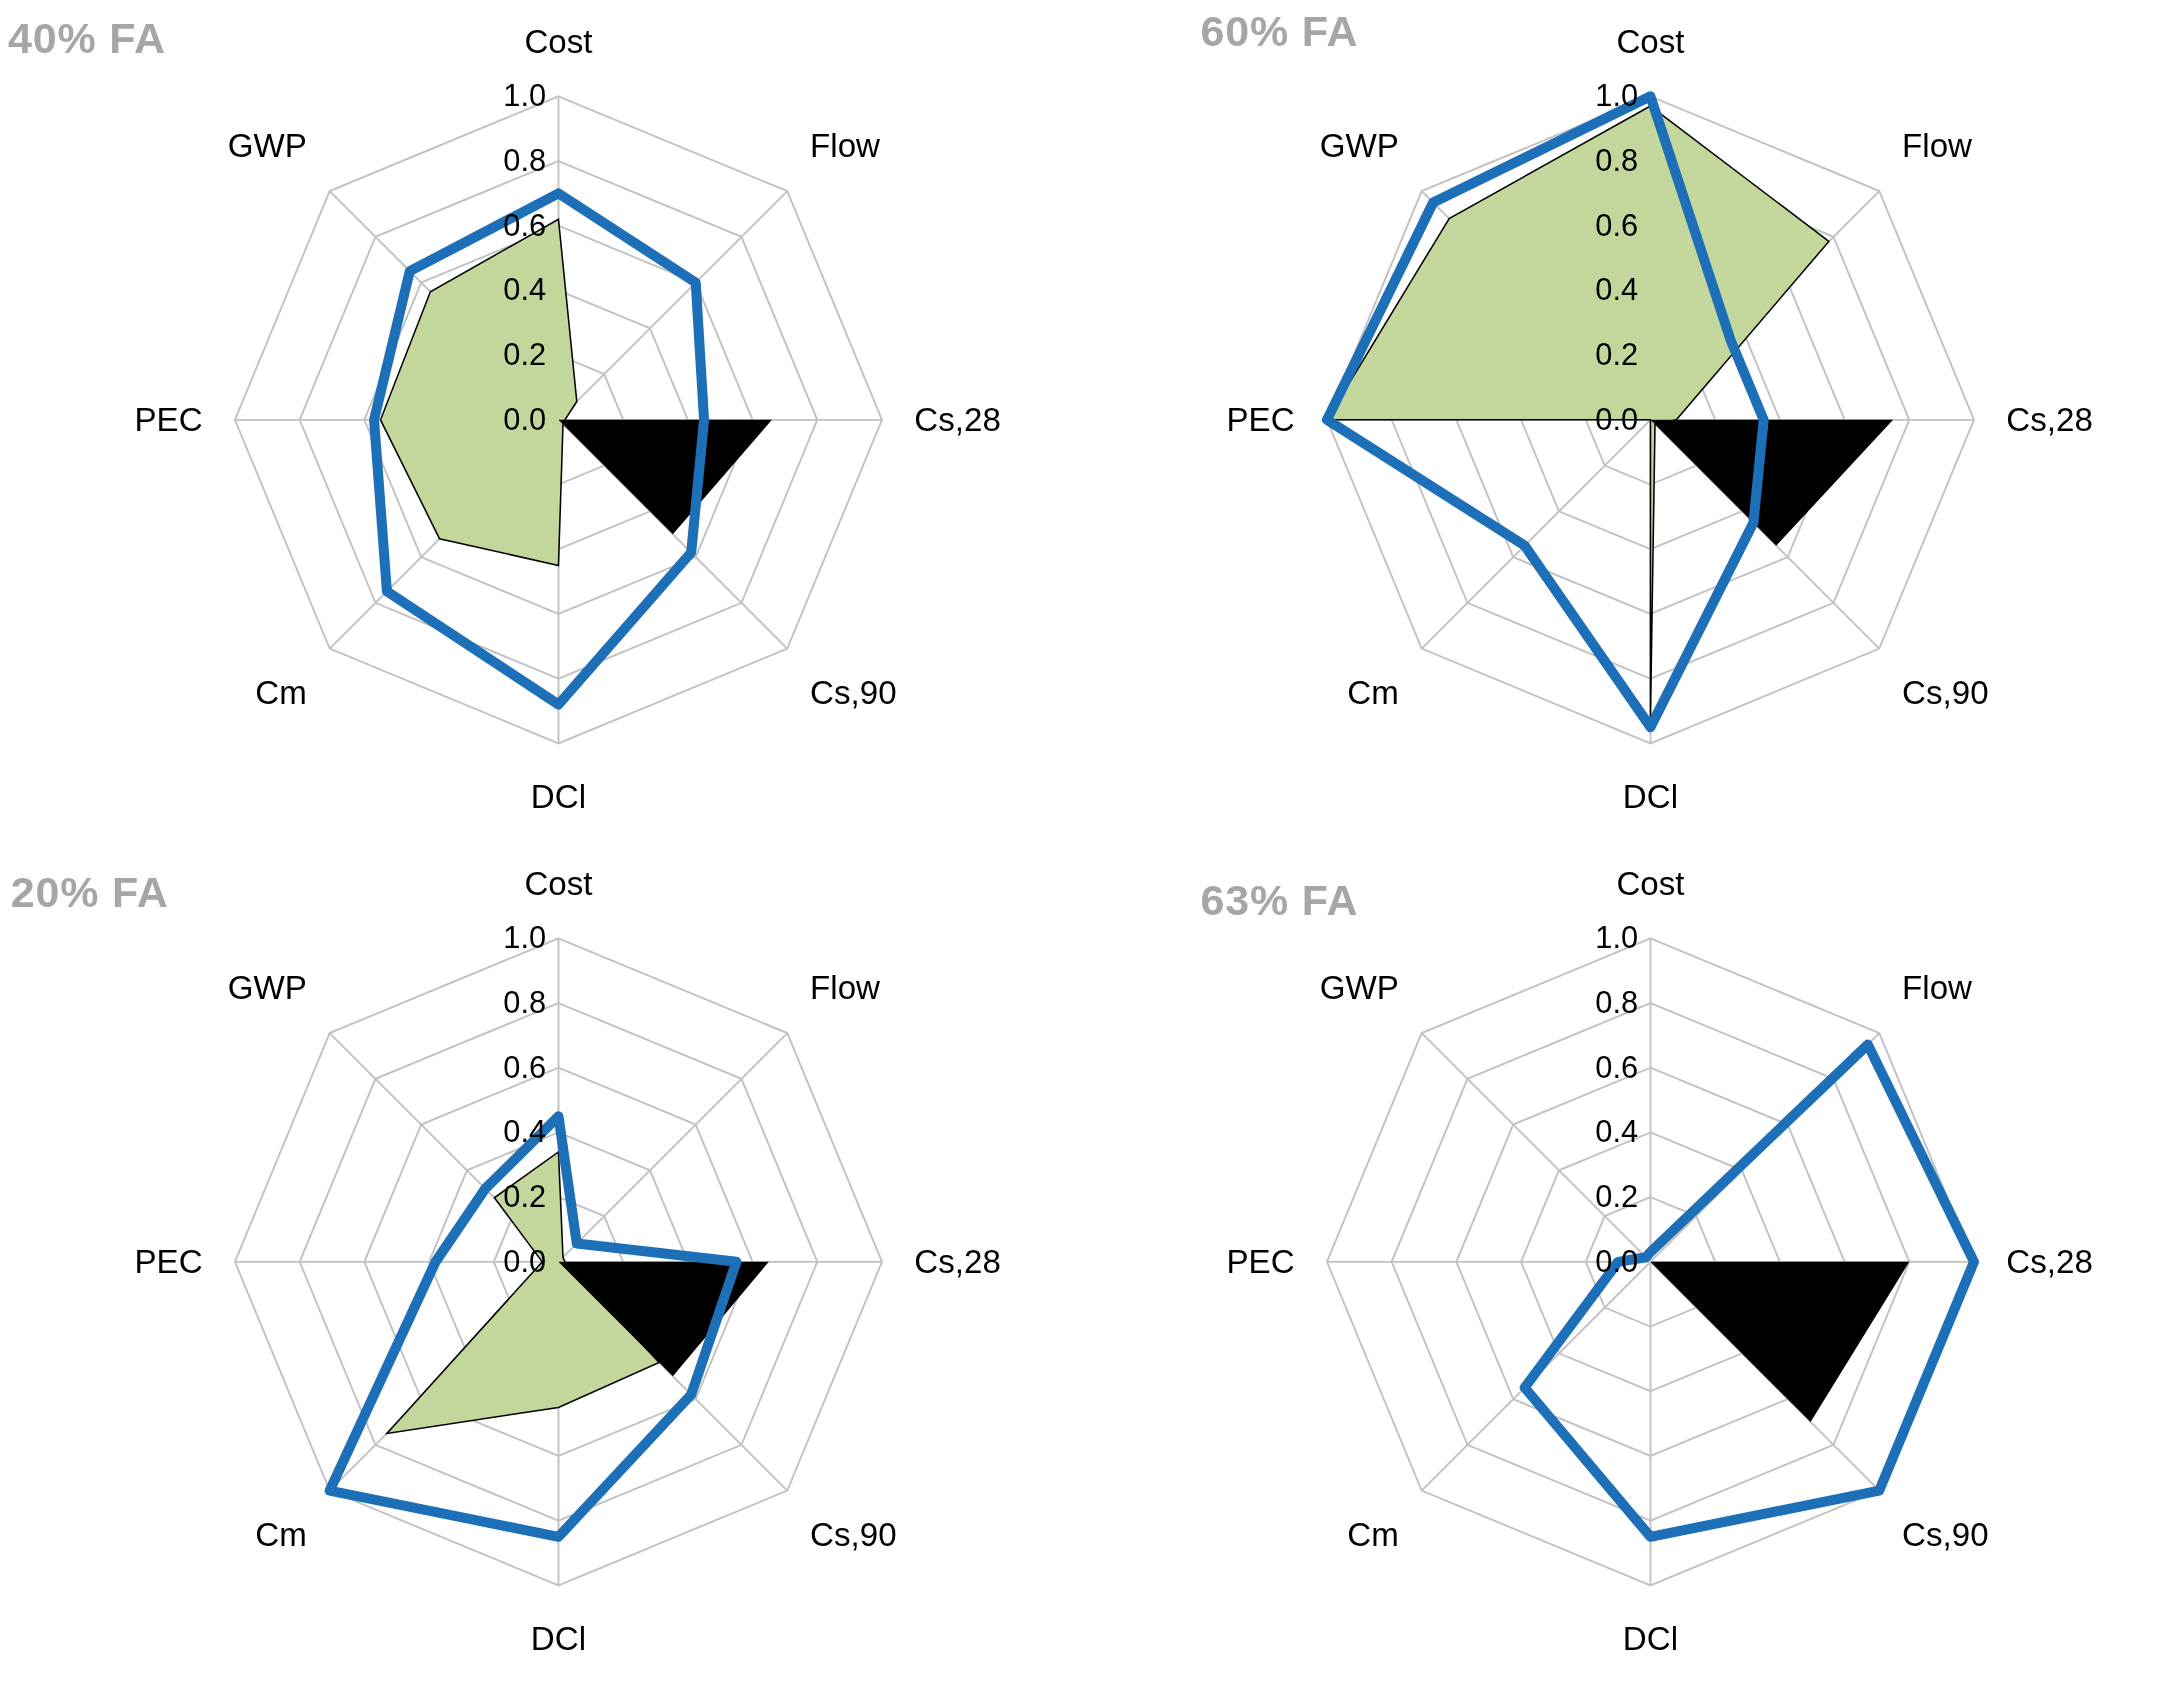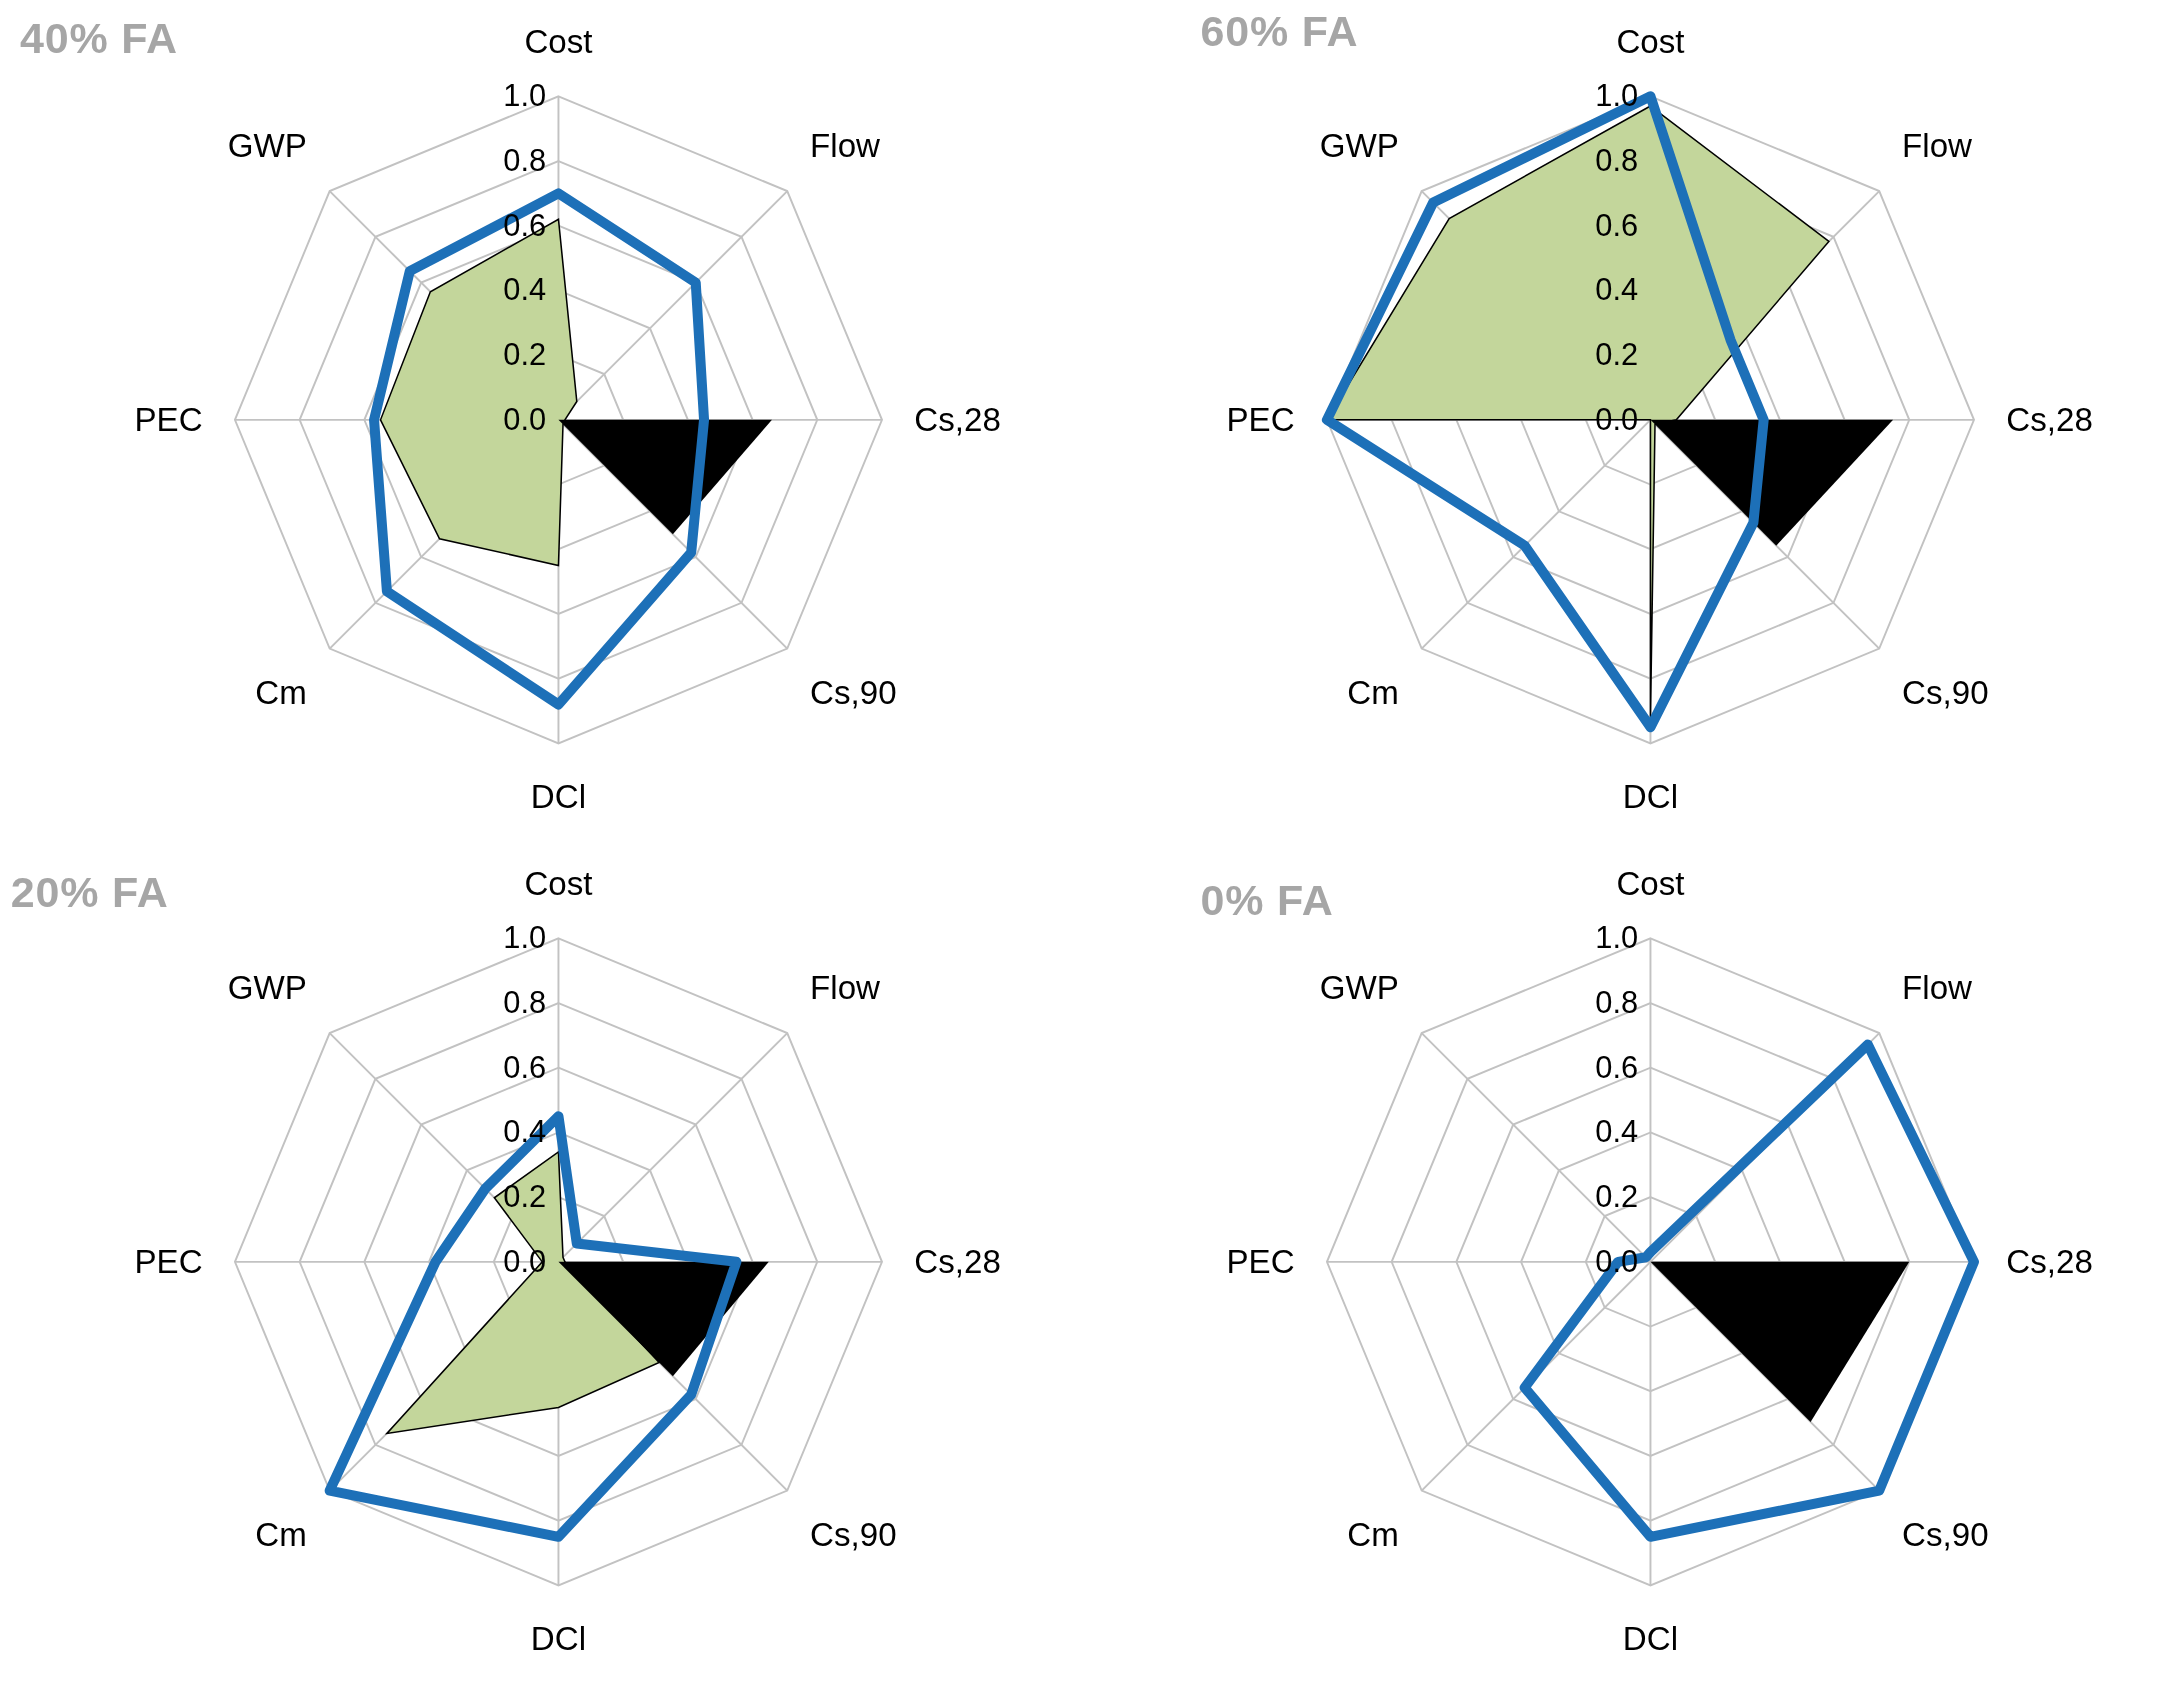--- a/index.html
+++ b/index.html
@@ -10,21 +10,21 @@
   }
   .panel-grid {
     display: grid;
     grid-template-columns: 1fr 1fr;
     grid-template-rows: 1fr 1fr;
     width: 2183px; height: 1684px;
   }
   figure.cell { margin: 0; position: relative; }
   svg.radar { width: 100%; height: 100%; display: block; }
   .chart-title {
-    position: absolute; top: 14px; left: 20px;
+    position: absolute; top: 14px; left: 8px;
     font-size: 43px; font-weight: 700; color: #a6a6a6;
     letter-spacing: 0.8px;
   }
   figure.cell:nth-child(2) .chart-title { left: 109px; top: 7px; }
   figure.cell:nth-child(3) .chart-title { left: 10.8px; top: 26px; }
   figure.cell:nth-child(4) .chart-title { left: 109px; top: 34px; }
   .grid-line { stroke: #c2c2c2; stroke-width: 2.5; fill: none; }
   text.tick { font-size: 40px; fill: #000000; }
   text.axis { font-size: 43px; fill: #000000; }
 </style>
@@ -166,17 +166,17 @@
         <text x="709" y="138.0" class="tick" text-anchor="end">1.0</text>
         <text x="725.0" y="69.0" class="axis" text-anchor="middle">Cost</text>
         <text x="1051.7" y="204.3" class="axis" text-anchor="start">Flow</text>
         <text x="1187.0" y="560.0" class="axis" text-anchor="start">Cs,28</text>
         <text x="1051.7" y="913.7" class="axis" text-anchor="start">Cs,90</text>
         <text x="725.0" y="1049.0" class="axis" text-anchor="middle">DCl</text>
         <text x="398.3" y="913.7" class="axis" text-anchor="end">Cm</text>
         <text x="263.0" y="560.0" class="axis" text-anchor="end">PEC</text>
         <text x="398.3" y="204.3" class="axis" text-anchor="end">GWP</text>
       </svg>
-    <figcaption class="chart-title">0% FA</figcaption>
+    <figcaption class="chart-title">63% FA</figcaption>
   </figure>
 
 </div>
 
 
 </body></html>

